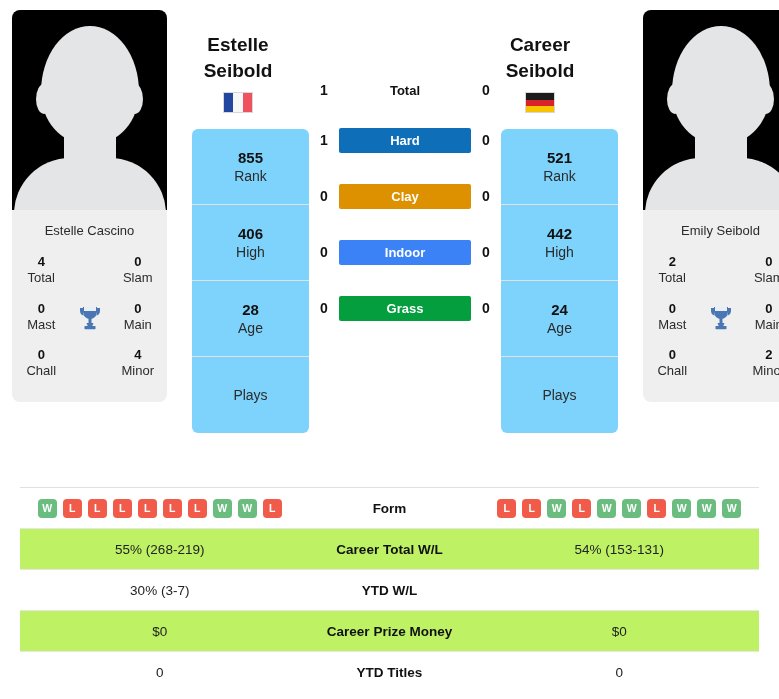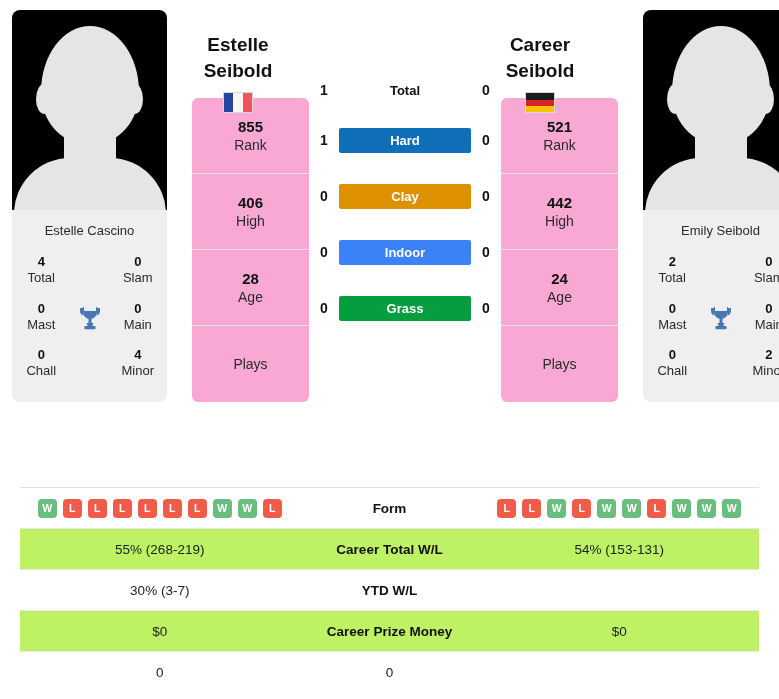--- a/index.html
+++ b/index.html
@@ -102,22 +102,22 @@
     grid-row: 2;
     grid-column: 2;
     text-align: center;
   }
   .trophy { display: block; margin: 0 auto; }
 
   
   .meta-col {
     width: 117px;
     flex: 0 0 117px;
-    margin-top: 88px;
-    background: #f9a8d4;
+    margin-top: 119px;
+    background: #7dd3fc;
     border-radius: 6px;
     overflow: hidden;
   }
   .meta-cell {
     height: 76px;
     display: flex;
     flex-direction: column;
     align-items: center;
     justify-content: center;
     border-bottom: 1px solid #e2e2e2;
@@ -486,18 +486,19 @@
     </div>
 
     <div class="trow alt">
       <div class="tcell">$0</div>
       <div class="tlabel">Career Prize Money</div>
       <div class="tcell">$0</div>
     </div>
 
     <div class="trow">
       <div class="tcell">0</div>
+      <div class="tlabel">YTD Titles</div>
       <div class="tcell">0</div>
     </div>
 
   </div>
 
 </div>
 
 </body></html>

